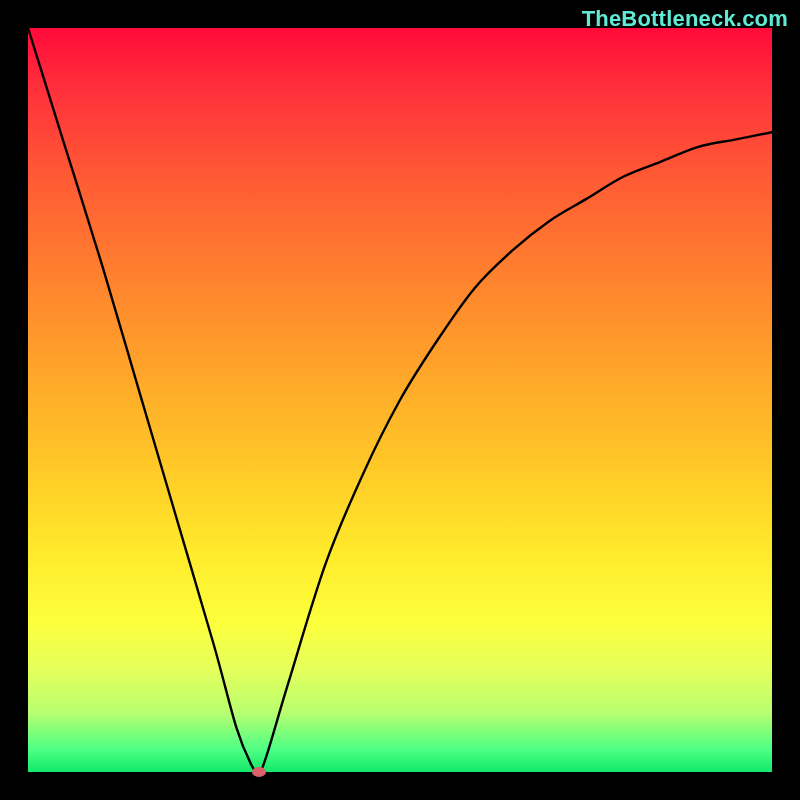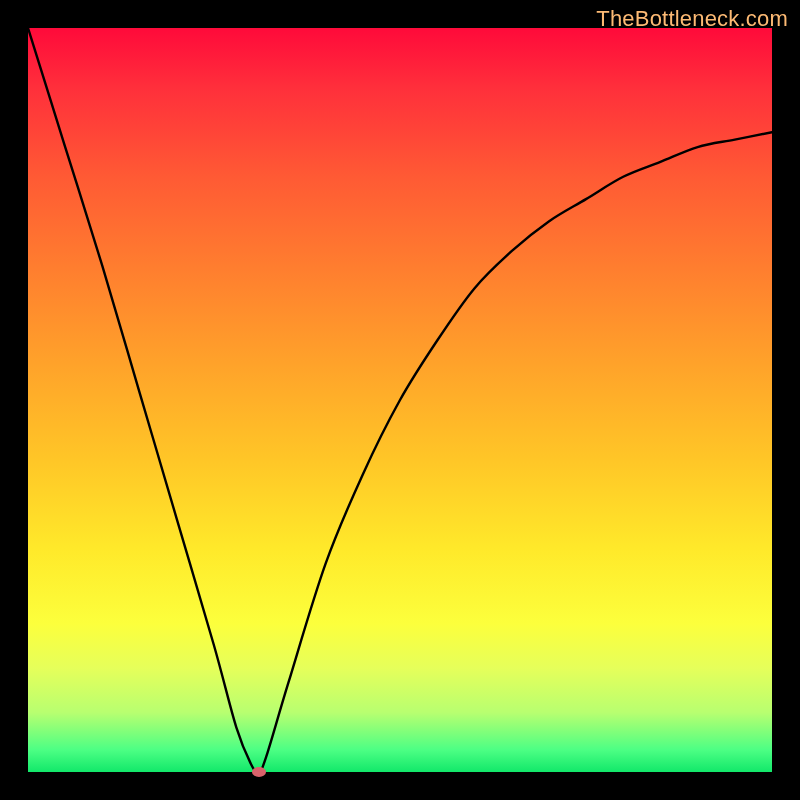--- a/index.html
+++ b/index.html
@@ -36,23 +36,23 @@
       #e6ff5a 86%,
       #b8ff70 92%,
       #4dff84 97%,
       #12e86a 100%
     );
   }
   .watermark {
     position: absolute;
     top: 6px;
     right: 12px;
-    color: #fdba74;
+    color: #5eead4;
     font-size: 22px;
-    font-weight: 400;
+    font-weight: 700;
     letter-spacing: 0.2px;
     z-index: 5;
     user-select: none;
   }
   svg.curve {
     position: absolute;
     left: 0;
     top: 0;
     width: 744px;
     height: 744px;

